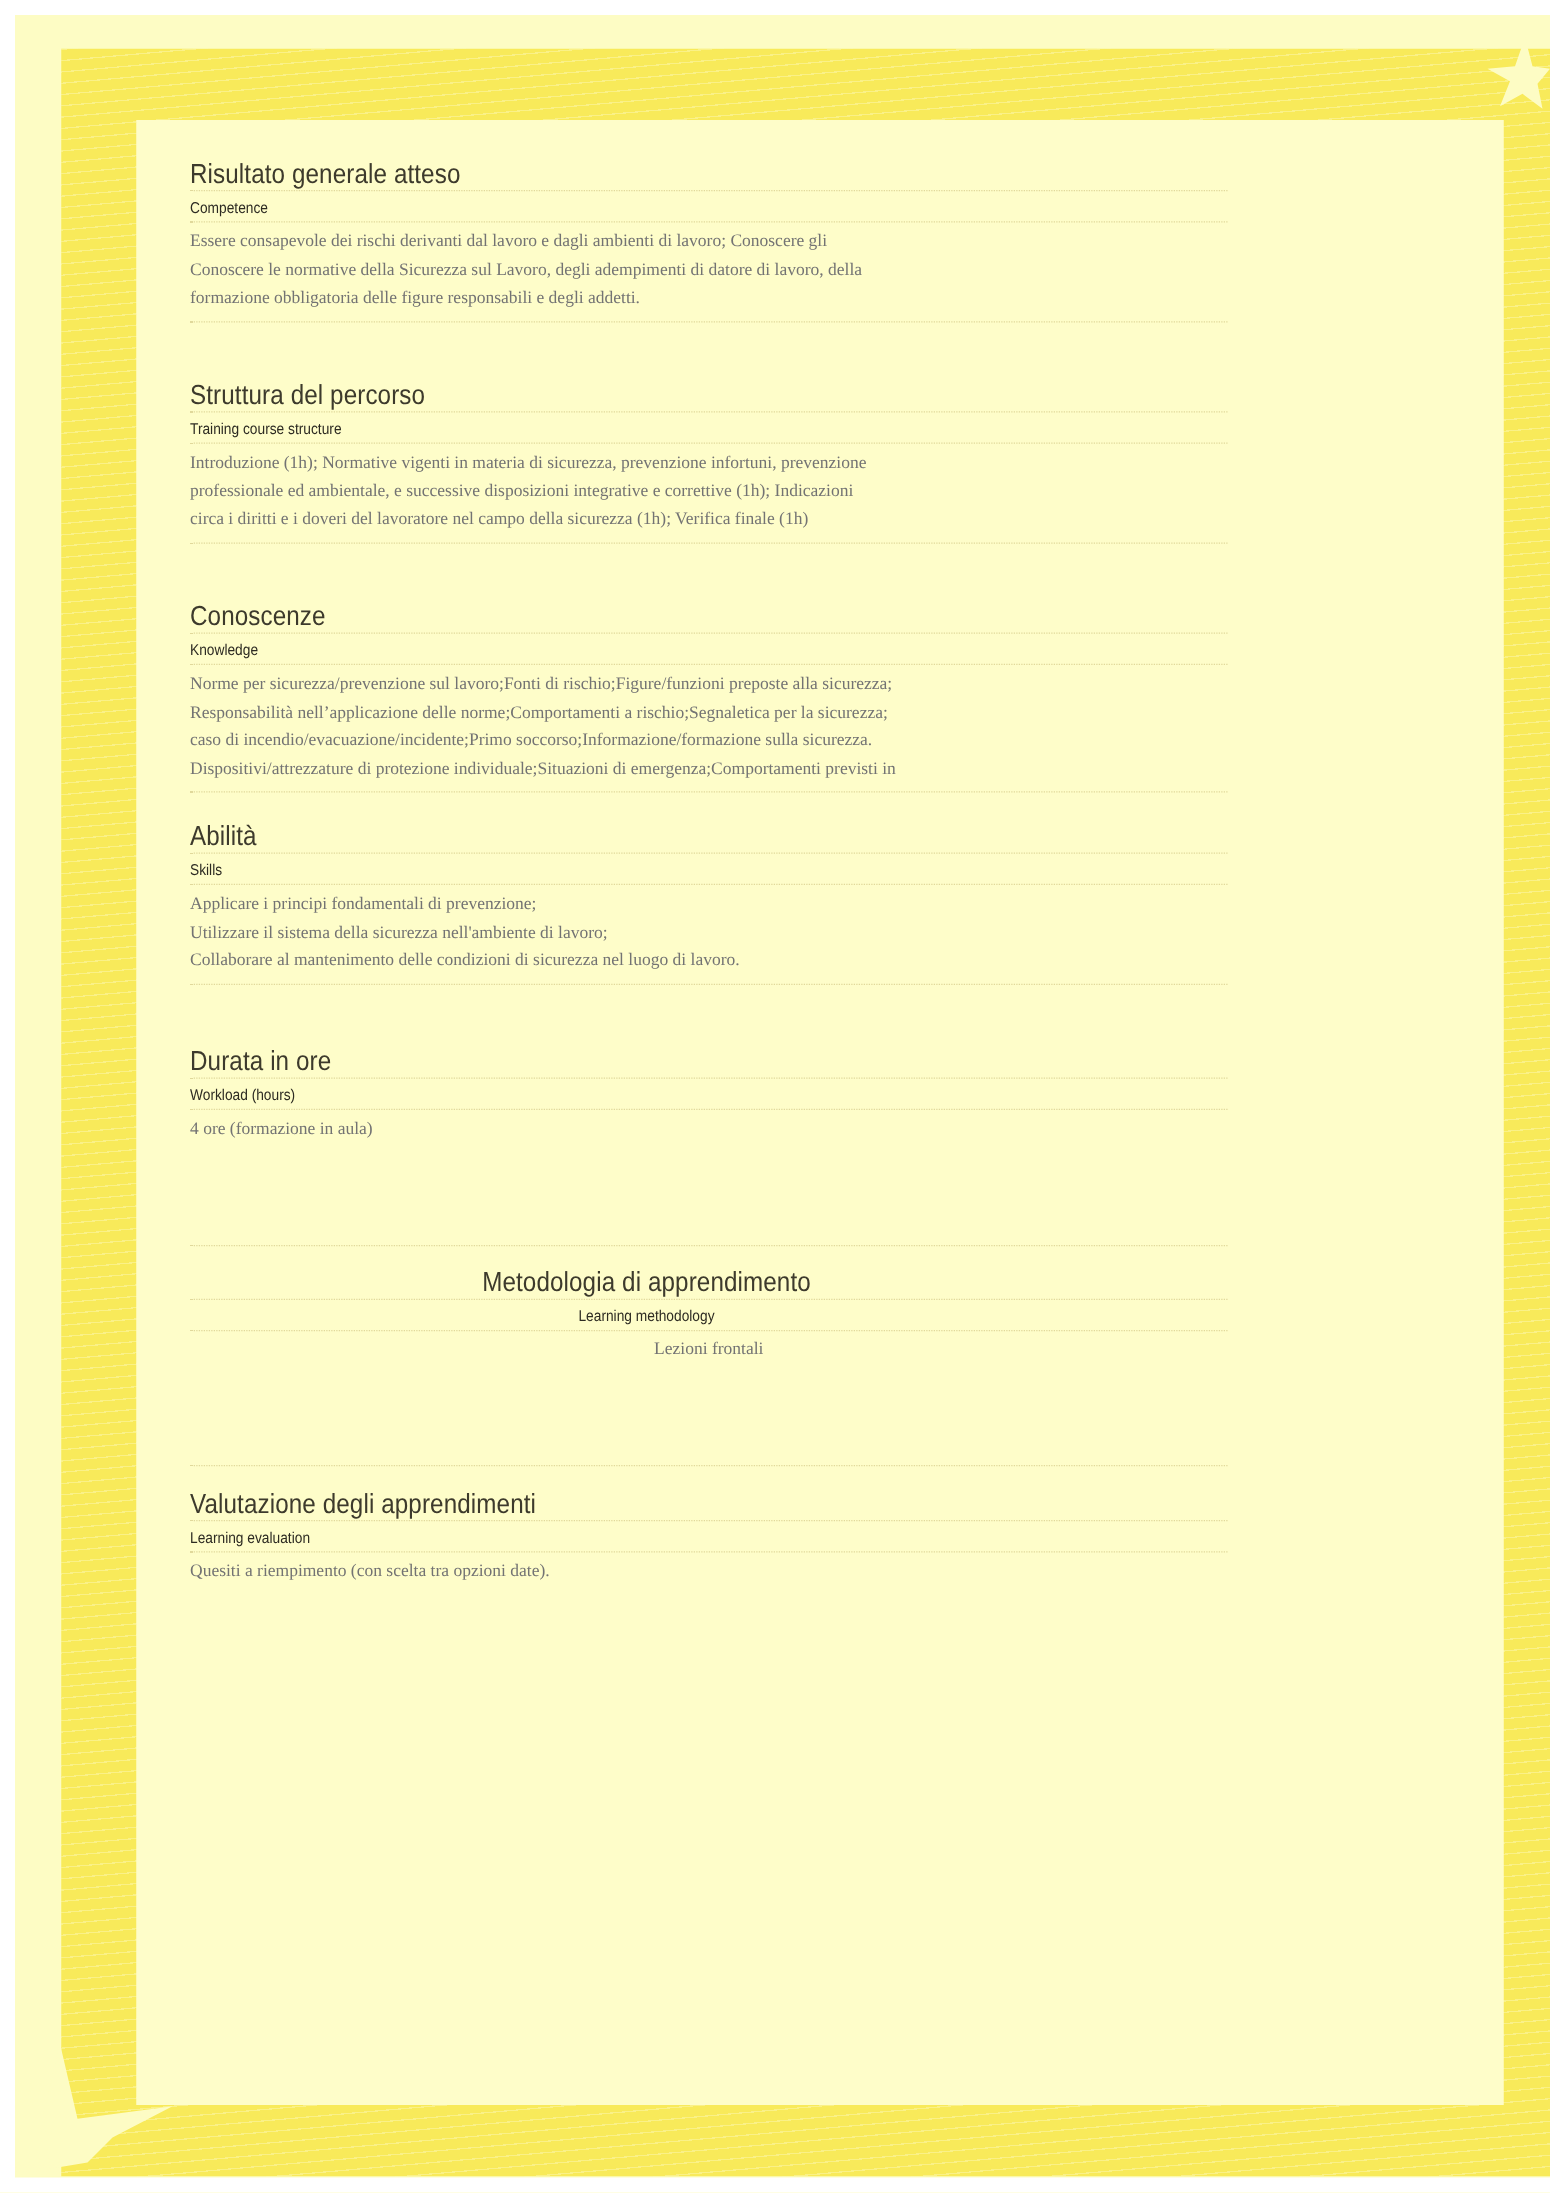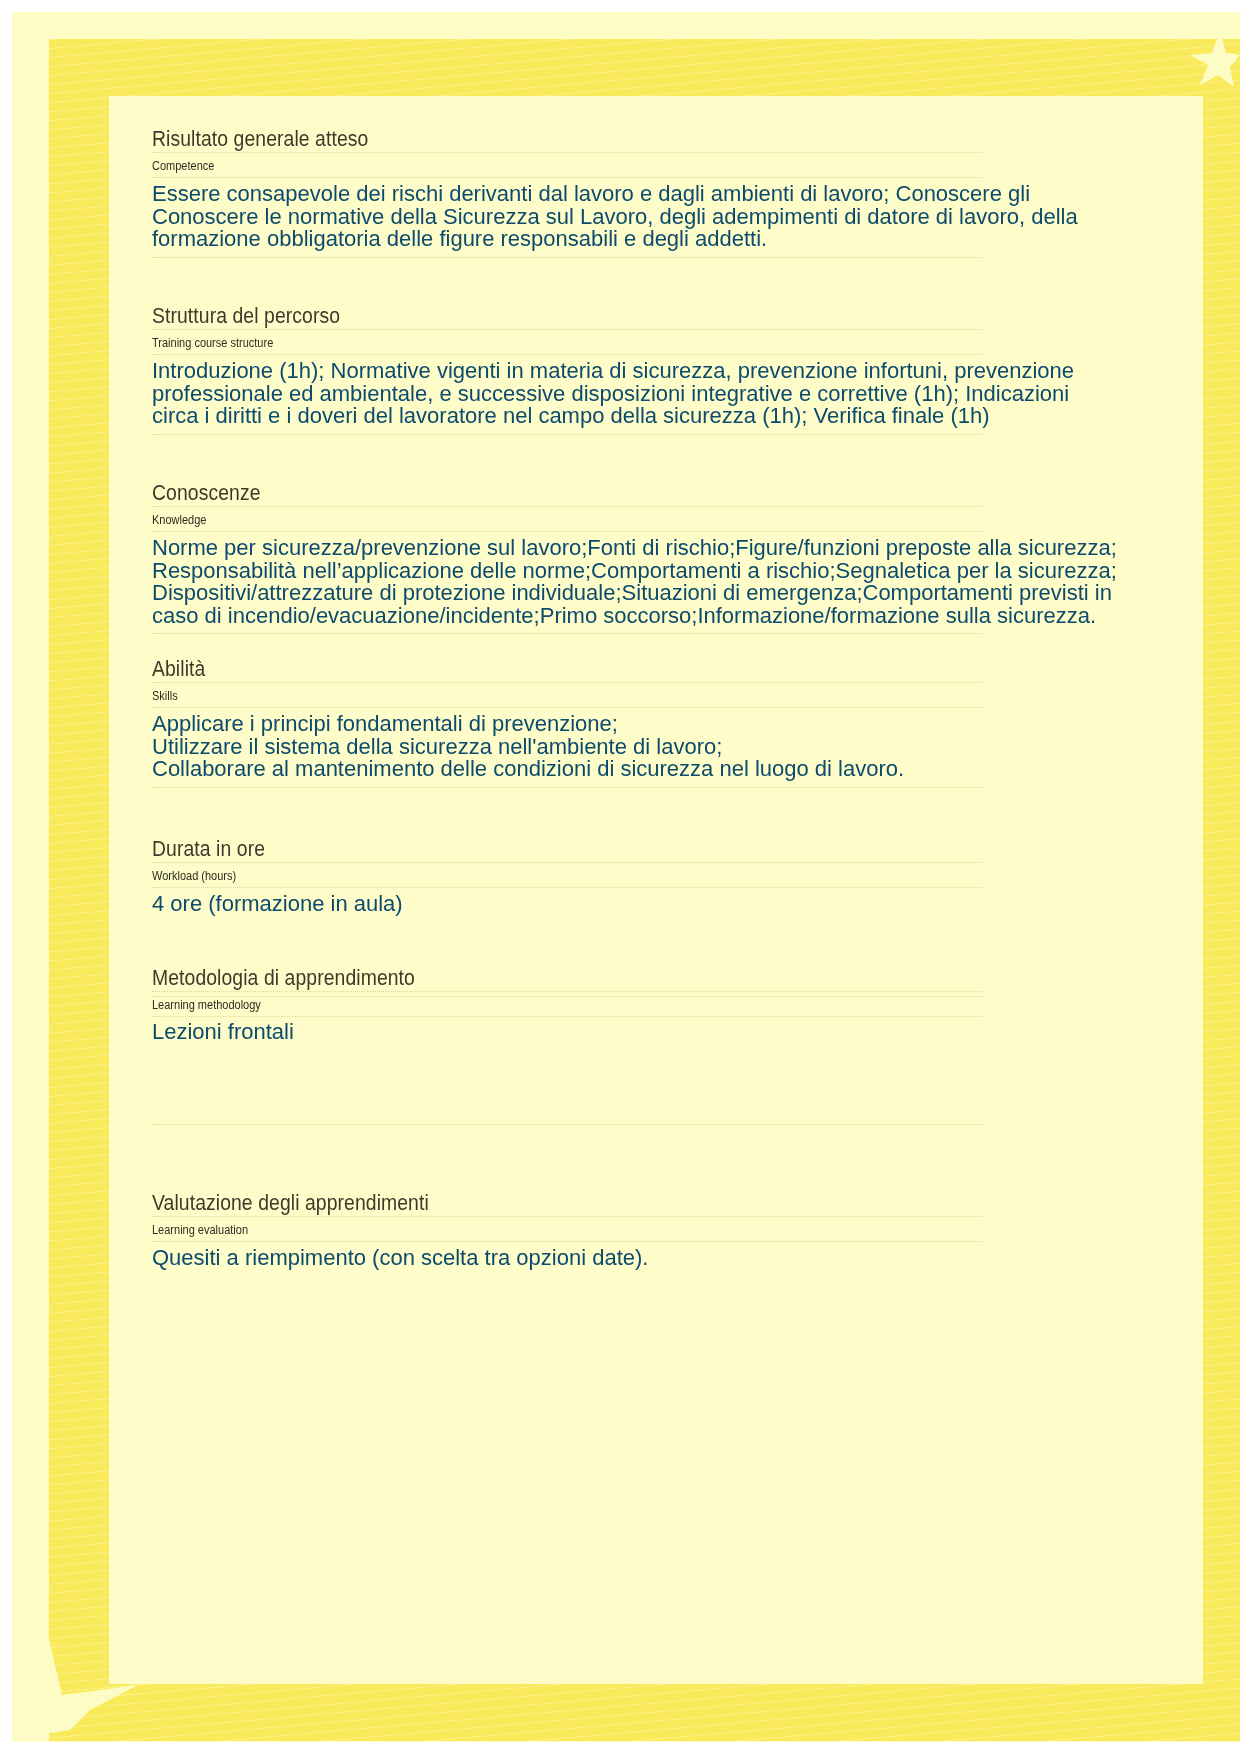--- a/index.html
+++ b/index.html
@@ -9,21 +9,21 @@
           background:#f8ea5a;
           background-image: repeating-linear-gradient(175deg, rgba(255,255,220,0.35) 0px, rgba(255,255,220,0.35) 1px, transparent 1px, transparent 9px);
   }
   .panel { position:absolute; left:97px; top:84px; width:1094px; height:1588px; background:#fefdc9; }
   .star { position:absolute; }
   .content { position:absolute; left:0; top:0; width:1240px; }
   .section { position:absolute; left:152px; width:830px; }
   .h { font-family:"Liberation Sans", sans-serif; font-size:22px; color:#3d3a2c; letter-spacing:0.1px; transform:scaleX(0.88); transform-origin:left; white-space:nowrap; line-height:26px; }
   .sub { font-family:"Liberation Sans", sans-serif; font-size:12.5px; color:#2d2b22; transform:scaleX(0.88); transform-origin:left; white-space:nowrap; line-height:16px; margin-top:5px; }
   .rule { height:0; border-top:1px dotted #e0d89a; width:830px; }
-  .body { font-family:Liberation Sans, sans-serif; font-size:22px; color:#0c4a6e; line-height:22.5px; white-space:nowrap; }
+  .body { font-family:Liberation Serif, serif; font-size:14px; color:#737373; line-height:22.5px; white-space:nowrap; }
   .body div { white-space:nowrap; }
 </style>
 </head>
 <body>
 
 <div class="page">
   <div class="band"></div>
   <div class="panel"></div>
 </div>
 
@@ -63,22 +63,22 @@
   </div>
 
   <div class="section" style="top:480px;">
     <div class="h">Conoscenze</div>
     <div class="rule"></div>
     <div class="sub">Knowledge</div>
     <div class="rule" style="margin-top:3px;"></div>
     <div class="body" style="margin-top:5px;">
       <div>Norme per sicurezza/prevenzione sul lavoro;Fonti di rischio;Figure/funzioni preposte alla sicurezza;</div>
       <div>Responsabilità nell’applicazione delle norme;Comportamenti a rischio;Segnaletica per la sicurezza;</div>
+      <div>caso di incendio/evacuazione/incidente;Primo soccorso;Informazione/formazione sulla sicurezza.</div>
       <div>Dispositivi/attrezzature di protezione individuale;Situazioni di emergenza;Comportamenti previsti in</div>
-      <div>caso di incendio/evacuazione/incidente;Primo soccorso;Informazione/formazione sulla sicurezza.</div>
     </div>
     <div class="rule" style="margin-top:6px;"></div>
   </div>
 
   <div class="section" style="top:656px;">
     <div class="h">Abilità</div>
     <div class="rule"></div>
     <div class="sub">Skills</div>
     <div class="rule" style="margin-top:3px;"></div>
     <div class="body" style="margin-top:5px;">
@@ -93,21 +93,21 @@
     <div class="h">Durata in ore</div>
     <div class="rule"></div>
     <div class="sub">Workload (hours)</div>
     <div class="rule" style="margin-top:3px;"></div>
     <div class="body" style="margin-top:5px;">
       <div>4 ore (formazione in aula)</div>
     </div>
     <div class="rule" style="margin-top:80px;"></div>
   </div>
 
-  <div class="section" style="top:965px;">
+  <div class="section" style="top:1013px;text-align:center;">
     <div class="h">Metodologia di apprendimento</div>
     <div class="rule"></div>
     <div class="sub">Learning methodology</div>
     <div class="rule" style="margin-top:3px;"></div>
     <div class="body" style="margin-top:4px;">
       <div>Lezioni frontali</div>
     </div>
     <div class="rule" style="margin-top:80px;"></div>
   </div>
 

